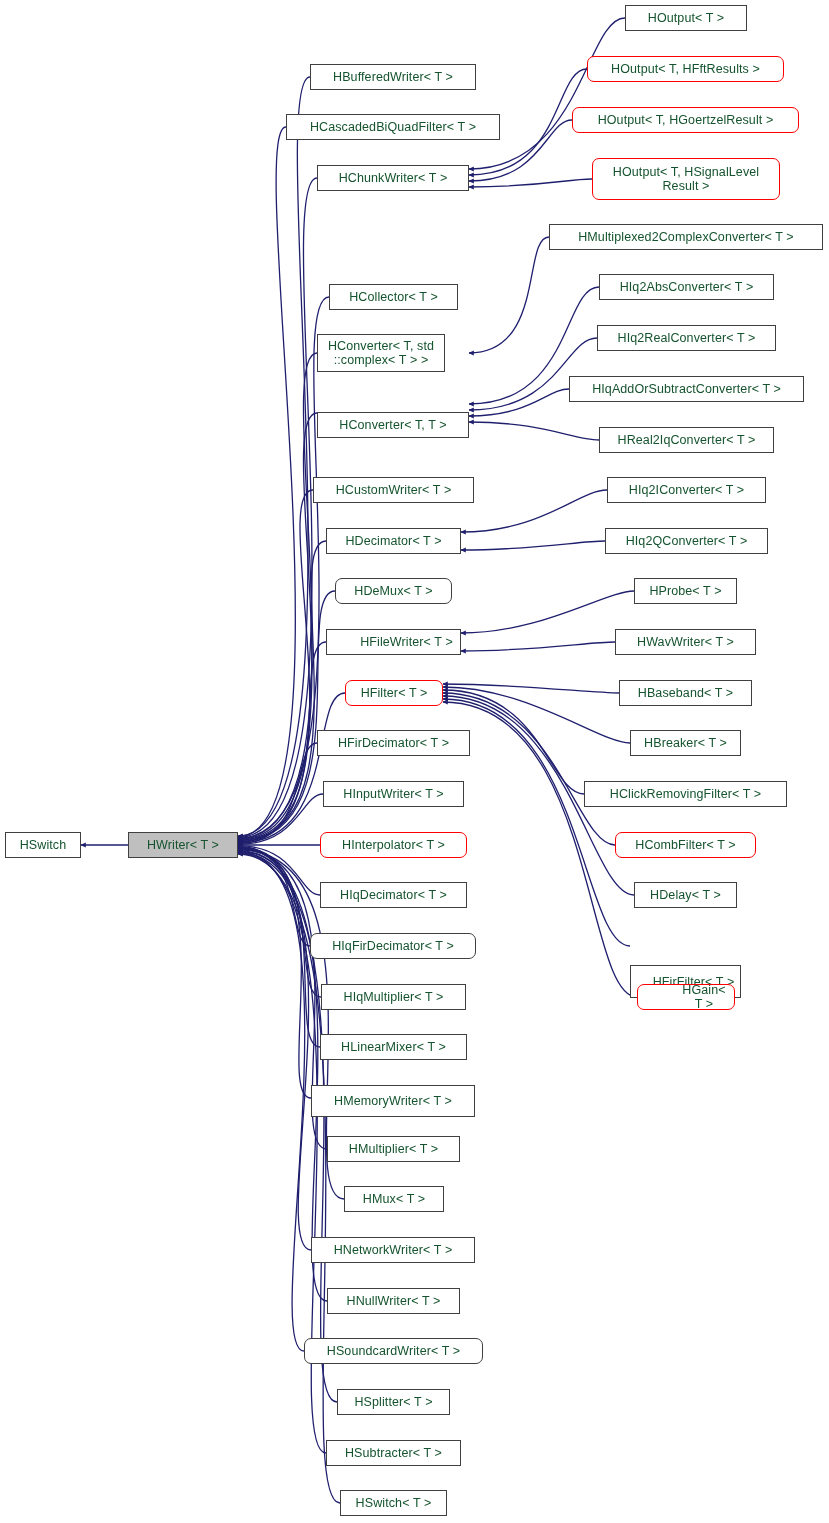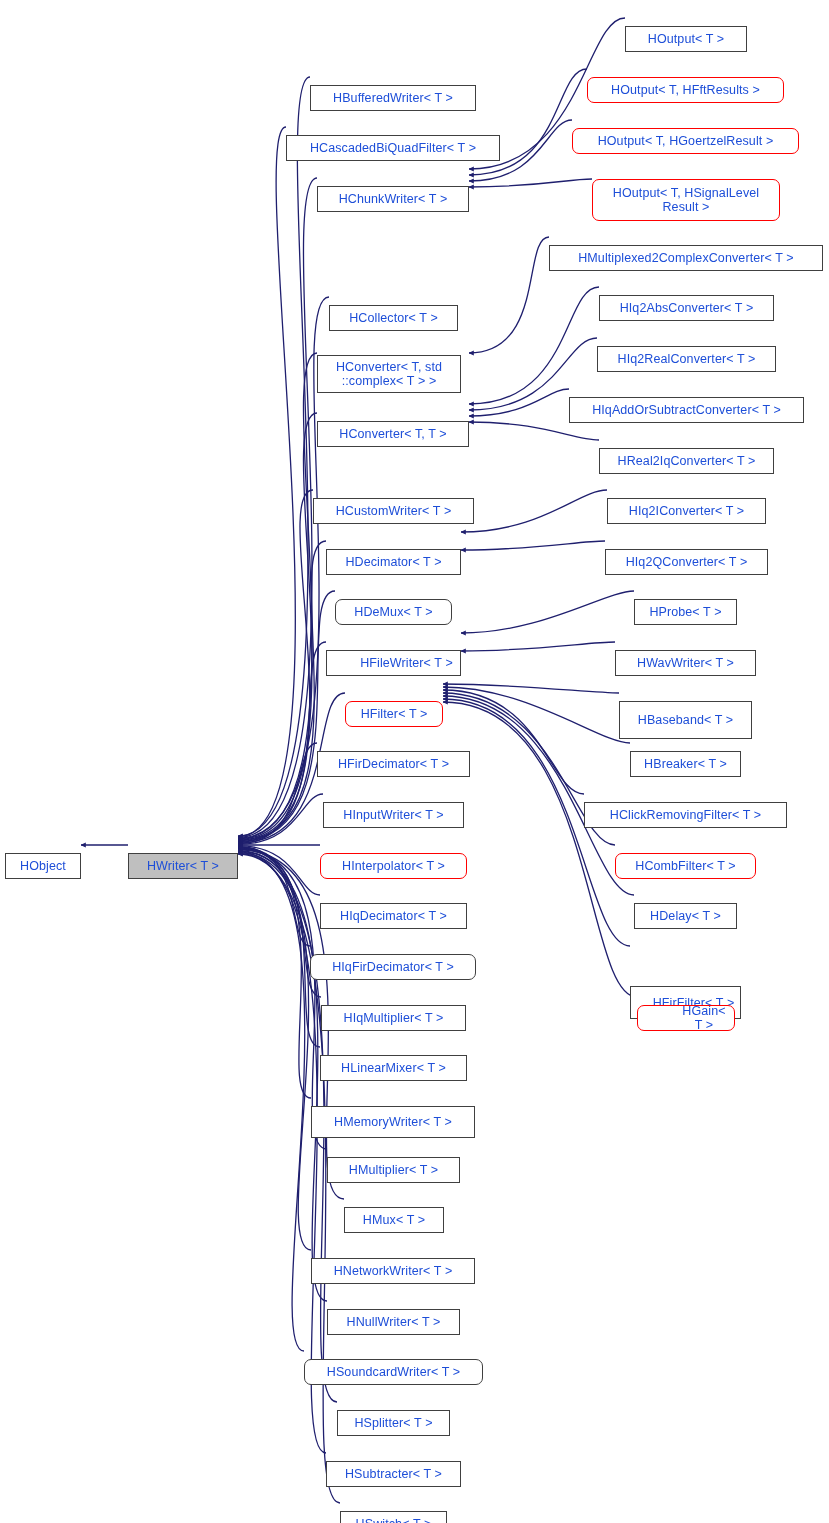--- a/index.html
+++ b/index.html
@@ -26,28 +26,27 @@
   }
   .node {
     position: absolute;
     box-sizing: border-box;
     display: flex;
     align-items: center;
     justify-content: center;
     text-align: center;
     background: #ffffff;
     border: 1px solid #404040;
-    color: #1d4ed8;
+    color: #14532d;
     font-size: 12.5px;
     line-height: 14px;
     letter-spacing: 0.1px;
     white-space: pre-line;
     z-index: 5;
     cursor: default;
-    margin-top: 21px;
   }
   .node.red {
     border-color: #ff0000;
     border-radius: 7px;
   }
   .node.current {
     background: #bfbfbf;
     border-color: #404040;
   }
   .node .lbl {
@@ -108,29 +107,29 @@
       <path d="M 615 642 C 589.618 642, 533.52 651, 461 651" fill="none" stroke="#1f1f6e" stroke-width="1.3" marker-end="url(#arrow)"></path>
       <path d="M 619 693 C 593.618 693, 515.52 684, 443 684" fill="none" stroke="#1f1f6e" stroke-width="1.3" marker-end="url(#arrow)"></path>
       <path d="M 630 743 C 600.012 743, 528.6800000000001 687, 443 687" fill="none" stroke="#1f1f6e" stroke-width="1.3" marker-end="url(#arrow)"></path>
       <path d="M 584 794 C 549.308 794, 542.12 690, 443 690" fill="none" stroke="#1f1f6e" stroke-width="1.3" marker-end="url(#arrow)"></path>
       <path d="M 615 845 C 575.604 845, 555.56 693, 443 693" fill="none" stroke="#1f1f6e" stroke-width="1.3" marker-end="url(#arrow)"></path>
       <path d="M 634 895 C 589.998 895, 568.72 696, 443 696" fill="none" stroke="#1f1f6e" stroke-width="1.3" marker-end="url(#arrow)"></path>
       <path d="M 630 946 C 581.294 946, 582.1600000000001 699, 443 699" fill="none" stroke="#1f1f6e" stroke-width="1.3" marker-end="url(#arrow)"></path>
       <path d="M 637 997 C 583.59 997, 595.6 702, 443 702" fill="none" stroke="#1f1f6e" stroke-width="1.3" marker-end="url(#arrow)"></path>
     </svg>
   <div id="nodes">
-      <div class="node" style="left: 5px; top: 832px; width: 76px; height: 26px;"><span class="lbl">HObject</span></div>
+      <div class="node" style="left: 5px; top: 832px; width: 76px; height: 26px;"><span class="lbl">HSwitch</span></div>
       <div class="node current" style="left: 128px; top: 832px; width: 110px; height: 26px;"><span class="lbl">HWriter&lt; T &gt;</span></div>
       <div class="node" style="left: 310px; top: 64px; width: 166px; height: 26px;"><span class="lbl">HBufferedWriter&lt; T &gt;</span></div>
       <div class="node" style="left: 286px; top: 114px; width: 214px; height: 26px;"><span class="lbl">HCascadedBiQuadFilter&lt; T &gt;</span></div>
       <div class="node" style="left: 317px; top: 165px; width: 152px; height: 26px;"><span class="lbl">HChunkWriter&lt; T &gt;</span></div>
       <div class="node" style="left: 329px; top: 284px; width: 129px; height: 26px;"><span class="lbl">HCollector&lt; T &gt;</span></div>
-      <div class="node" style="left: 317px; top: 334px; width: 144px; height: 38px;"><span class="lbl">HConverter&lt; T, std
+      <div class="node" style="left: 317px; top: 334px; width: 128px; height: 38px;"><span class="lbl">HConverter&lt; T, std
 ::complex&lt; T &gt; &gt;</span></div>
-      <div class="node" style="left: 317px; top: 400px; width: 152px; height: 26px;"><span class="lbl">HConverter&lt; T, T &gt;</span></div>
+      <div class="node" style="left: 317px; top: 412px; width: 152px; height: 26px;"><span class="lbl">HConverter&lt; T, T &gt;</span></div>
       <div class="node" style="left: 313px; top: 477px; width: 161px; height: 26px;"><span class="lbl">HCustomWriter&lt; T &gt;</span></div>
       <div class="node" style="left: 326px; top: 528px; width: 135px; height: 26px;"><span class="lbl">HDecimator&lt; T &gt;</span></div>
       <div class="node" style="left: 335px; top: 578px; width: 117px; height: 26px; border-radius: 7px;"><span class="lbl">HDeMux&lt; T &gt;</span></div>
       <div class="node" style="left: 326px; top: 629px; width: 135px; height: 26px; padding-left: 26px;"><span class="lbl">HFileWriter&lt; T &gt;</span></div>
       <div class="node red" style="left: 345px; top: 680px; width: 98px; height: 26px;"><span class="lbl">HFilter&lt; T &gt;</span></div>
       <div class="node" style="left: 317px; top: 730px; width: 153px; height: 26px;"><span class="lbl">HFirDecimator&lt; T &gt;</span></div>
       <div class="node" style="left: 323px; top: 781px; width: 141px; height: 26px;"><span class="lbl">HInputWriter&lt; T &gt;</span></div>
       <div class="node red" style="left: 320px; top: 832px; width: 147px; height: 26px;"><span class="lbl">HInterpolator&lt; T &gt;</span></div>
       <div class="node" style="left: 320px; top: 882px; width: 147px; height: 26px;"><span class="lbl">HIqDecimator&lt; T &gt;</span></div>
       <div class="node" style="left: 310px; top: 933px; width: 166px; height: 26px; border-radius: 7px;"><span class="lbl">HIqFirDecimator&lt; T &gt;</span></div>
@@ -152,21 +151,21 @@
 Result &gt;</span></div>
       <div class="node" style="left: 549px; top: 224px; width: 274px; height: 26px;"><span class="lbl">HMultiplexed2ComplexConverter&lt; T &gt;</span></div>
       <div class="node" style="left: 599px; top: 274px; width: 175px; height: 26px;"><span class="lbl">HIq2AbsConverter&lt; T &gt;</span></div>
       <div class="node" style="left: 597px; top: 325px; width: 179px; height: 26px;"><span class="lbl">HIq2RealConverter&lt; T &gt;</span></div>
       <div class="node" style="left: 569px; top: 376px; width: 235px; height: 26px;"><span class="lbl">HIqAddOrSubtractConverter&lt; T &gt;</span></div>
       <div class="node" style="left: 599px; top: 427px; width: 175px; height: 26px;"><span class="lbl">HReal2IqConverter&lt; T &gt;</span></div>
       <div class="node" style="left: 607px; top: 477px; width: 159px; height: 26px;"><span class="lbl">HIq2IConverter&lt; T &gt;</span></div>
       <div class="node" style="left: 605px; top: 528px; width: 163px; height: 26px;"><span class="lbl">HIq2QConverter&lt; T &gt;</span></div>
       <div class="node" style="left: 634px; top: 578px; width: 103px; height: 26px;"><span class="lbl">HProbe&lt; T &gt;</span></div>
       <div class="node" style="left: 615px; top: 629px; width: 141px; height: 26px;"><span class="lbl">HWavWriter&lt; T &gt;</span></div>
-      <div class="node" style="left: 619px; top: 680px; width: 133px; height: 38px;"><span class="lbl">HBaseband&lt; T &gt;</span></div>
+      <div class="node" style="left: 619px; top: 680px; width: 133px; height: 26px;"><span class="lbl">HBaseband&lt; T &gt;</span></div>
       <div class="node" style="left: 630px; top: 730px; width: 111px; height: 26px;"><span class="lbl">HBreaker&lt; T &gt;</span></div>
       <div class="node" style="left: 584px; top: 781px; width: 203px; height: 26px;"><span class="lbl">HClickRemovingFilter&lt; T &gt;</span></div>
       <div class="node red" style="left: 615px; top: 832px; width: 141px; height: 26px;"><span class="lbl">HCombFilter&lt; T &gt;</span></div>
       <div class="node" style="left: 634px; top: 882px; width: 103px; height: 26px;"><span class="lbl">HDelay&lt; T &gt;</span></div>
       <div class="node" style="left: 630px; top: 965px; width: 111px; height: 33px; padding-left: 16px;"><span class="lbl">HFirFilter&lt; T &gt;</span></div>
       <div class="node red" style="left: 637px; top: 984px; width: 98px; height: 26px; padding-left: 36px;"><span class="lbl">HGain&lt; T &gt;</span></div>
     </div>
 </div>
 
 </body></html>

